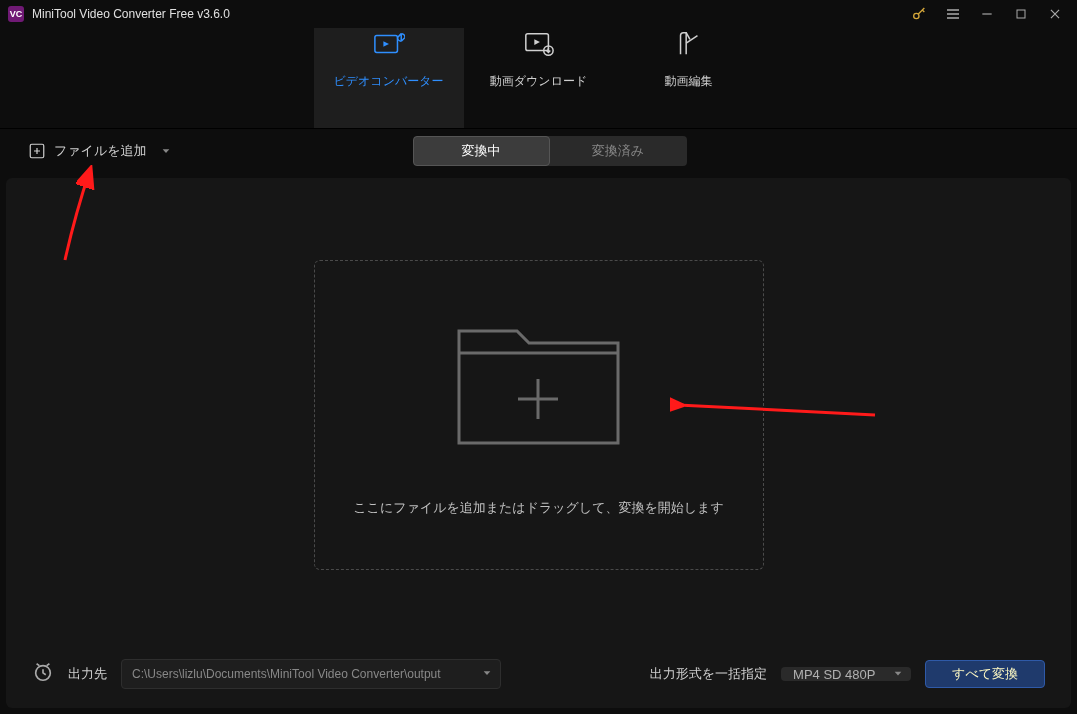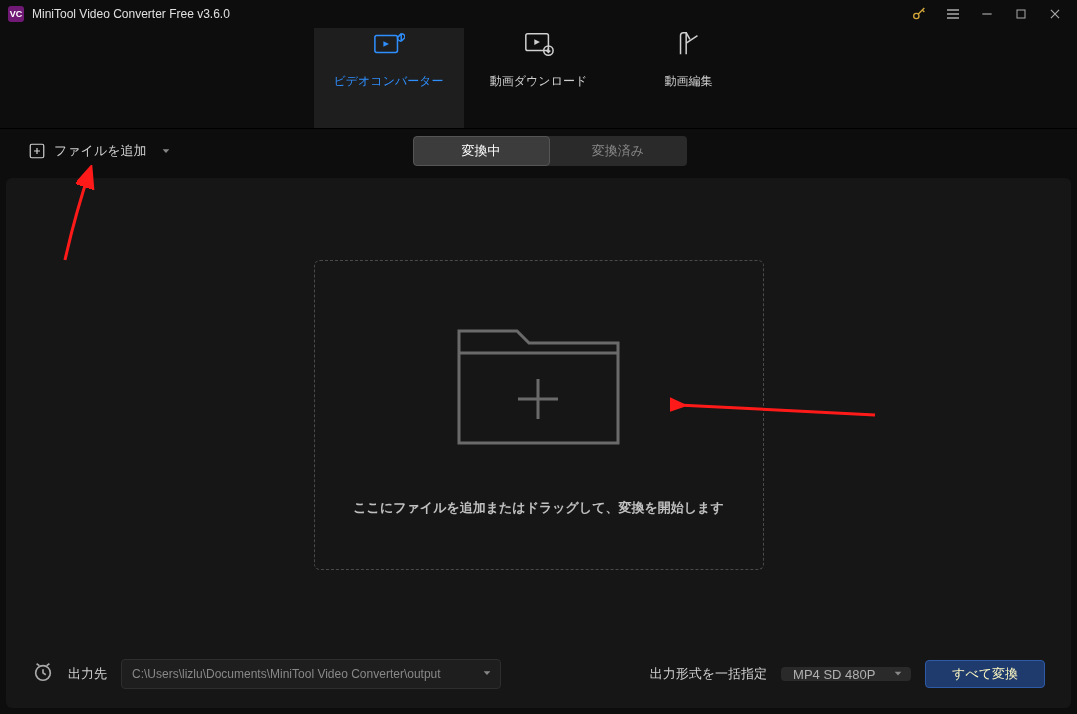--- a/index.html
+++ b/index.html
@@ -124,21 +124,20 @@
     width: 450px;
     height: 310px;
     border: 1px dashed #4a4a4a;
     border-radius: 6px;
     display: flex;
     flex-direction: column;
     align-items: center;
     justify-content: center;
     gap: 46px;
     cursor: pointer;
-    font-weight: bold;
   }
   .folder-icon { width: 175px; height: 140px; }
   .drop-label { font-size: 13px; color: #c0c0c0; }
 
   
   .bottombar {
     position: absolute;
     bottom: 0; left: 0; right: 0;
     height: 68px;
     background: #161616;

